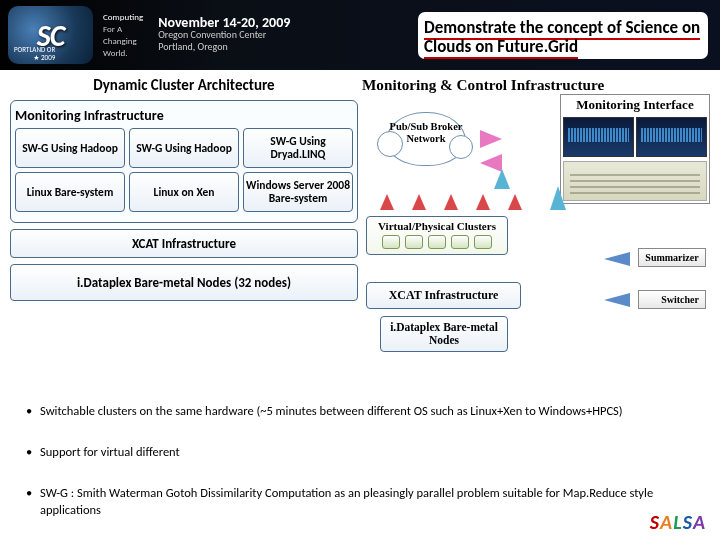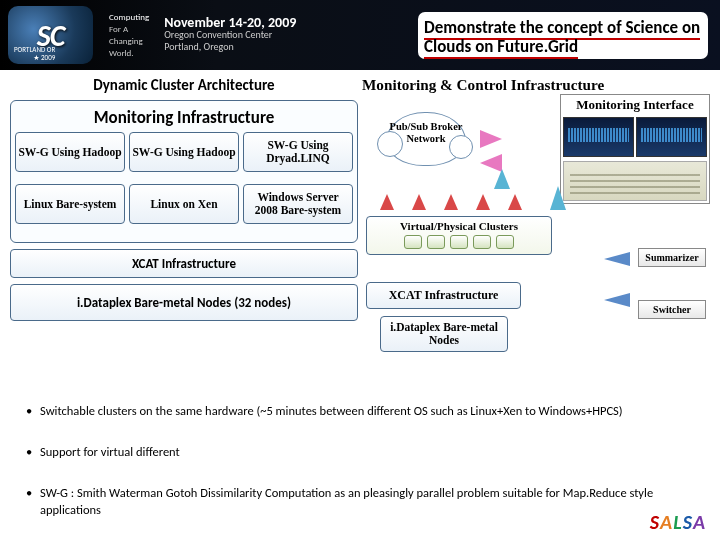--- a/index.html
+++ b/index.html
@@ -1,56 +1,56 @@
 <!DOCTYPE html>
 <html><head>
 <meta charset="utf-8">
 <style>
   * { box-sizing: border-box; margin: 0; padding: 0; }
   body { width: 720px; height: 540px; font-family: Calibri, Arial, sans-serif; background: #fff; overflow: hidden; font-size: 13px; }
   .banner { position: relative; height: 70px; background: linear-gradient(90deg, #000 0%, #0a0e15 30%, #0a1020 100%); color: #fff; display: flex; align-items: center; }
   .logo { width: 85px; height: 58px; margin-left: 8px; display: flex; flex-direction: column; align-items: center; justify-content: center; background: radial-gradient(circle at 30% 40%, #4a7fb7 0%, #1a3a5a 60%, #092138 100%); border-radius: 10px; position: relative; }
   .logo-text { font-size: 30px; font-weight: bold; letter-spacing: -1px; font-style: italic; color: #fff; text-shadow: 1px 1px 3px #000; }
   .logo-sub { position: absolute; bottom: 2px; font-size: 7px; text-align: right; line-height: 8px; left: 6px; }
-  .banner-mid { margin-left: 16px; font-size: 9px; line-height: 12px; color: #c9c9c9; }
+  .banner-mid { margin-left: 10px; font-size: 9px; line-height: 12px; color: #c9c9c9; }
   .banner-mid div:first-child { color:#fff; }
   .banner-conf { margin-left: 15px; font-size: 10px; line-height: 12px; color:#ccc; }
   .banner-conf .date { color:#fff; font-weight:bold; font-size:14px; }
   .banner-title { position: absolute; right: 12px; top: 12px; width: 290px; color: #000; background: #fff; padding: 6px 6px 3px 6px; font-size: 17px; font-weight: bold; line-height: 19px; border-radius: 7px; }
   .banner-title span { border-bottom: 2px solid #c00000; display: inline; }
   .main { display: flex; padding: 6px 10px 0 10px; gap: 4px; }
   .col { flex: 1; }
   .col h3 { text-align: center; font-size: 15px; font-weight: bold; margin-bottom: 6px; }
   .panel { border: 1.5px solid #4a6a8a; border-radius: 6px; padding: 6px 4px; margin-bottom: 6px; background: #fafdff; }
-  .panel-title { text-align: center; font-weight: bold; font-size: 17px; margin-bottom: 4px; }
-  .grid3 { display: flex; gap: 4px; margin-bottom: 12px; font-family: Liberation Serif, serif; }
+  .panel-title { font-weight: bold; font-size: 14px; margin-bottom: 4px; }
+  .grid3 { display: flex; gap: 4px; margin-bottom: 4px; }
   .cell { flex:1; border:1.5px solid #4a6a8a; border-radius:4px; background: linear-gradient(#fff,#eaf1f8); text-align:center; font-size:11.5px; font-weight:bold; padding:6px 2px; line-height:13px; display:flex; align-items:center; justify-content:center; min-height:40px; }
   .bar { border:1.5px solid #4a6a8a; border-radius:4px; background:linear-gradient(#fff,#eaf1f8); text-align:center; font-weight:bold; font-size:13px; padding:6px; margin-bottom:6px; }
   .col2 { flex: 1; position: relative; font-family: Liberation Serif, serif; }
   .diag { position: relative; height: 280px; }
   .cloud { position:absolute; width:80px; height:54px; background:#fff; border:1.5px solid #7090b0; border-radius:50% 50% 48% 48% / 55% 55% 48% 48%; top:18px; left:24px; text-align:center; font-size:10.5px; font-weight:bold; line-height:12px; padding-top:8px; }
   .cloud::before, .cloud::after { content:''; position:absolute; background:#fff; border:1.5px solid #7090b0; border-radius:50%; }
   .cloud::before { width:24px; height:24px; left:-10px; top:18px; }
   .cloud::after { width:22px; height:22px; right:-8px; top:22px; }
   .moni { position:absolute; right:0; top:0; width:150px; border:1px solid #888; text-align:center; font-size:13px; font-weight:bold; background:#fff; }
   .moni-head { padding:2px 0; }
   .screens { display:flex; gap:2px; padding:2px; }
   .screen { flex:1; height:40px; background:linear-gradient(#0a1a3a,#1a3a6a); border:1px solid #333; position:relative; }
   .screen::after { content:''; position:absolute; left:4px; right:4px; top:10px; height:14px; background:repeating-linear-gradient(90deg, rgba(80,180,255,.7) 0 2px, transparent 2px 3px); }
   .bigscreen { margin:2px; height:40px; background:linear-gradient(#e8e8d8,#d8d8c0); border:1px solid #aaa; position:relative; }
   .bigscreen::after { content:''; position:absolute; left:6px; right:6px; top:10px; bottom:6px; background:repeating-linear-gradient(0deg, rgba(120,120,90,.5) 0 2px, transparent 2px 6px); }
-  .vpc { position:absolute; top:122px; left:4px; width:186px; border:1.5px solid #4a6a8a; border-radius:4px; background:linear-gradient(#fff,#f3f7eb); padding:3px 4px 5px; }
+  .vpc { position:absolute; top:122px; left:4px; width:142px; border:1.5px solid #4a6a8a; border-radius:4px; background:linear-gradient(#fff,#f3f7eb); padding:3px 4px 5px; }
   .vpc .lbl { text-align:center; font-weight:bold; font-size:11px; }
   .nodes { display:flex; gap:5px; justify-content:center; margin-top:3px; }
   .node { width:18px; height:14px; background:linear-gradient(#fff,#d5e4c0); border:1px solid #7a9a5a; border-radius:3px; }
   .xcat2 { position:absolute; top:188px; left:4px; width:155px; border:1.5px solid #4a6a8a; border-radius:4px; background:linear-gradient(#fff,#eaf1f8); text-align:center; font-weight:bold; font-size:12px; padding:5px; }
   .idatap2 { position:absolute; top:222px; left:18px; width:128px; border:1.5px solid #4a6a8a; border-radius:4px; background:linear-gradient(#fff,#eaf1f8); text-align:center; font-weight:bold; font-size:11.5px; padding:4px 2px; line-height:13px; }
   .smallbox { position:absolute; right:4px; border:1px solid #888; background:linear-gradient(#fff,#e8e8e8); font-size:10px; font-weight:bold; text-align:center; padding:3px 6px; width:68px; }
   .sumz { top:154px; }
-  .swch { top:206px; }
+  .swch { top:196px;text-align:right; }
   
   .arrow { position:absolute; }
   .arrow.up { width:0; height:0; border-left:7px solid transparent; border-right:7px solid transparent; }
   .arr-red-up { border-bottom:16px solid #d94848; }
   .arr-set { top:100px; }
   .ar1 { left:18px; } .ar2 { left:50px; } .ar3 { left:82px; } .ar4 { left:114px; } .ar5 { left:146px; }
   .arr-cyan-up { width:0; height:0; border-left:8px solid transparent; border-right:8px solid transparent; border-bottom:24px solid #58b4d4; top:92px; left:188px; }
   .arr-cyan-up2 { width:0; height:0; border-left:8px solid transparent; border-right:8px solid transparent; border-bottom:20px solid #58b4d4; top:75px; left:132px; }
   .arr-pink-r { width:0; height:0; border-top:9px solid transparent; border-bottom:9px solid transparent; border-left:22px solid #e878c0; top:36px; left:118px; }
   .arr-pink-l { width:0; height:0; border-top:9px solid transparent; border-bottom:9px solid transparent; border-right:22px solid #e878c0; top:60px; left:118px; }

